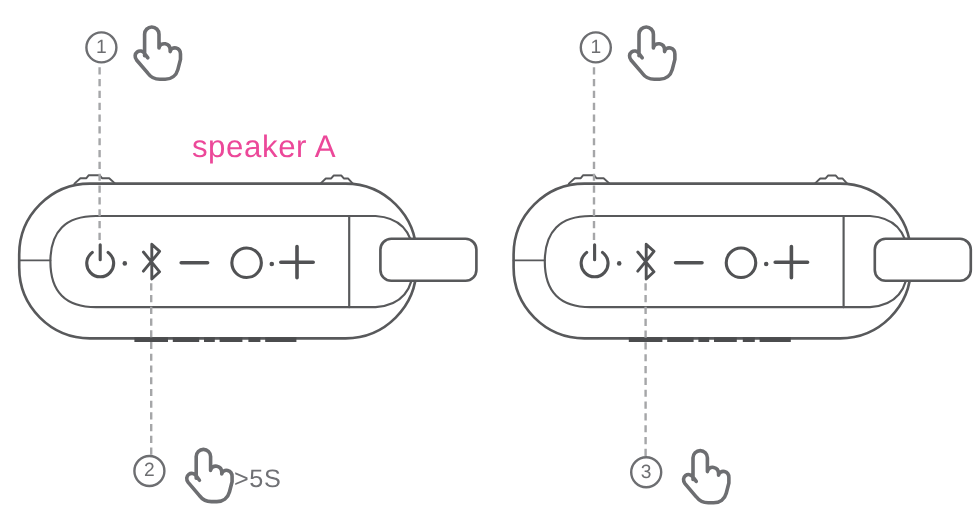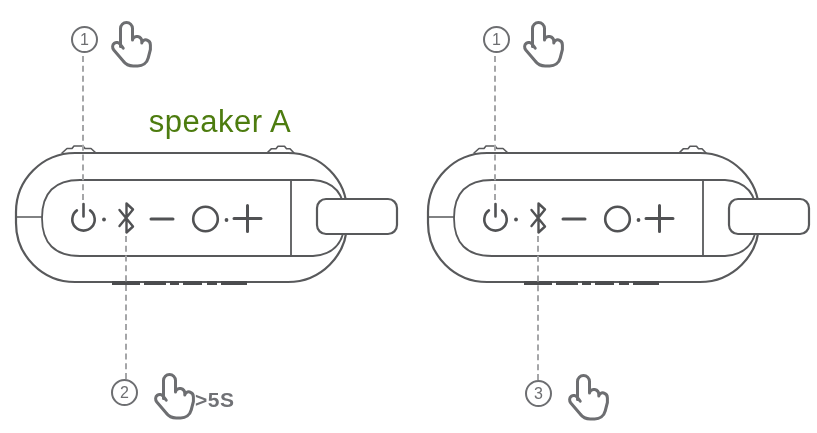--- a/index.html
+++ b/index.html
@@ -3,21 +3,21 @@
 <meta charset="utf-8">
 <style>
   html,body{margin:0;padding:0;background:#fff;}
   .canvas{
     position:relative;width:817px;height:433px;background:#fff;overflow:hidden;
     font-family:"Liberation Sans", sans-serif;
   }
   .speaker-svg{position:absolute;top:130px;}
   .speaker-label{
     position:absolute;top:109px;width:200px;text-align:center;
-    font-size:31px;line-height:26px;letter-spacing:.5px;color:#4d7c0f;
+    font-size:26px;line-height:26px;letter-spacing:.5px;color:#ec4899;
   }
   .label-a{left:120px;}
   .label-b{left:526px;}
   .leader{
     position:absolute;width:0;border-left:2px dashed #a5a6a8;
   }
   .leader.a-top{left:82px;top:56px;height:144px;}
   .leader.b-top{left:494px;top:56px;height:144px;}
   .leader.a-bottom{left:125px;top:236px;height:143px;}
   .leader.b-bottom{left:537px;top:236px;height:144px;}
@@ -31,21 +31,21 @@
   .badge-b-top{left:483px;top:26px;}
   .badge-a-bottom{left:111px;top:379px;}
   .badge-b-bottom{left:525px;top:380px;}
   .hand-icon{position:absolute;}
   .hand-a-top{left:107px;top:16px;}
   .hand-b-top{left:519px;top:16px;}
   .hand-a-bottom{left:150px;top:368px;}
   .hand-b-bottom{left:564px;top:369px;}
   .hold-label{
     position:absolute;left:195px;top:388px;
-    font-size:21px;font-weight:700;color:#707175;letter-spacing:.5px;
+    font-size:21px;font-weight:400;color:#707175;letter-spacing:.5px;
   }
 </style>
 </head>
 <body>
 
 <div class="canvas">
 
   <div class="speaker-label label-a">speaker A</div>
 
   <svg class="speaker-svg" style="left:0" width="400" height="160" viewBox="0 0 400 160">

